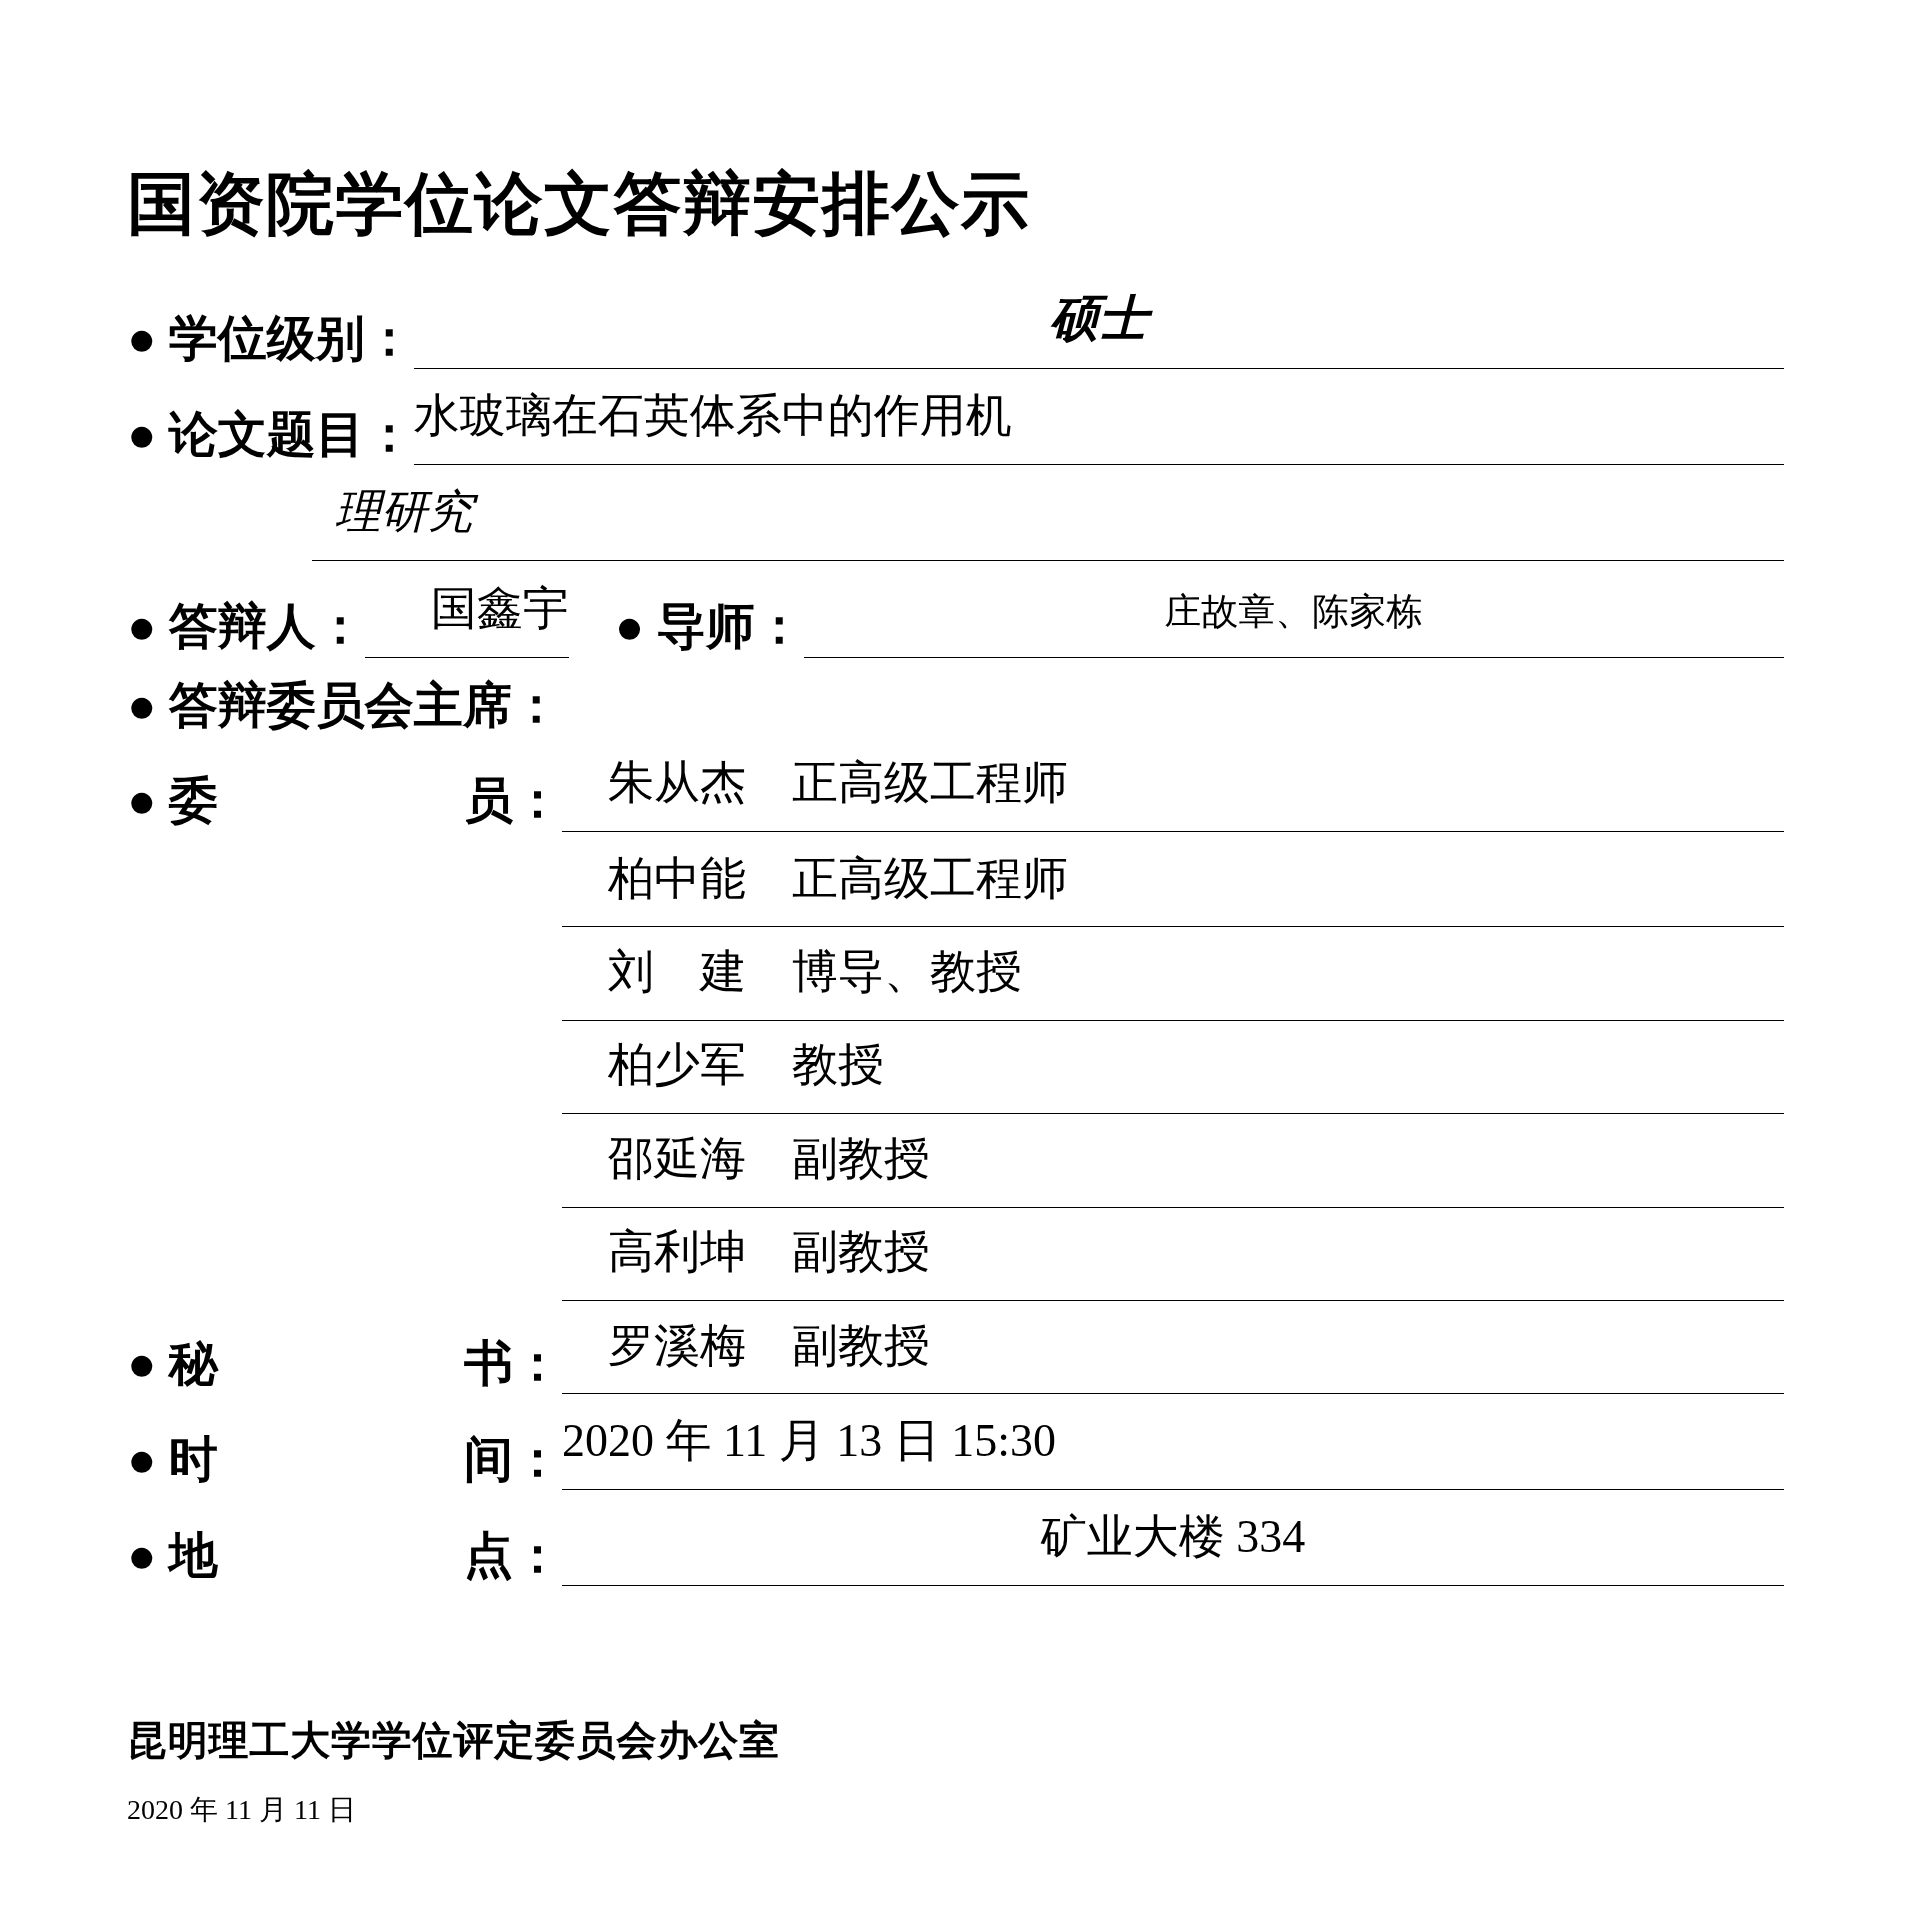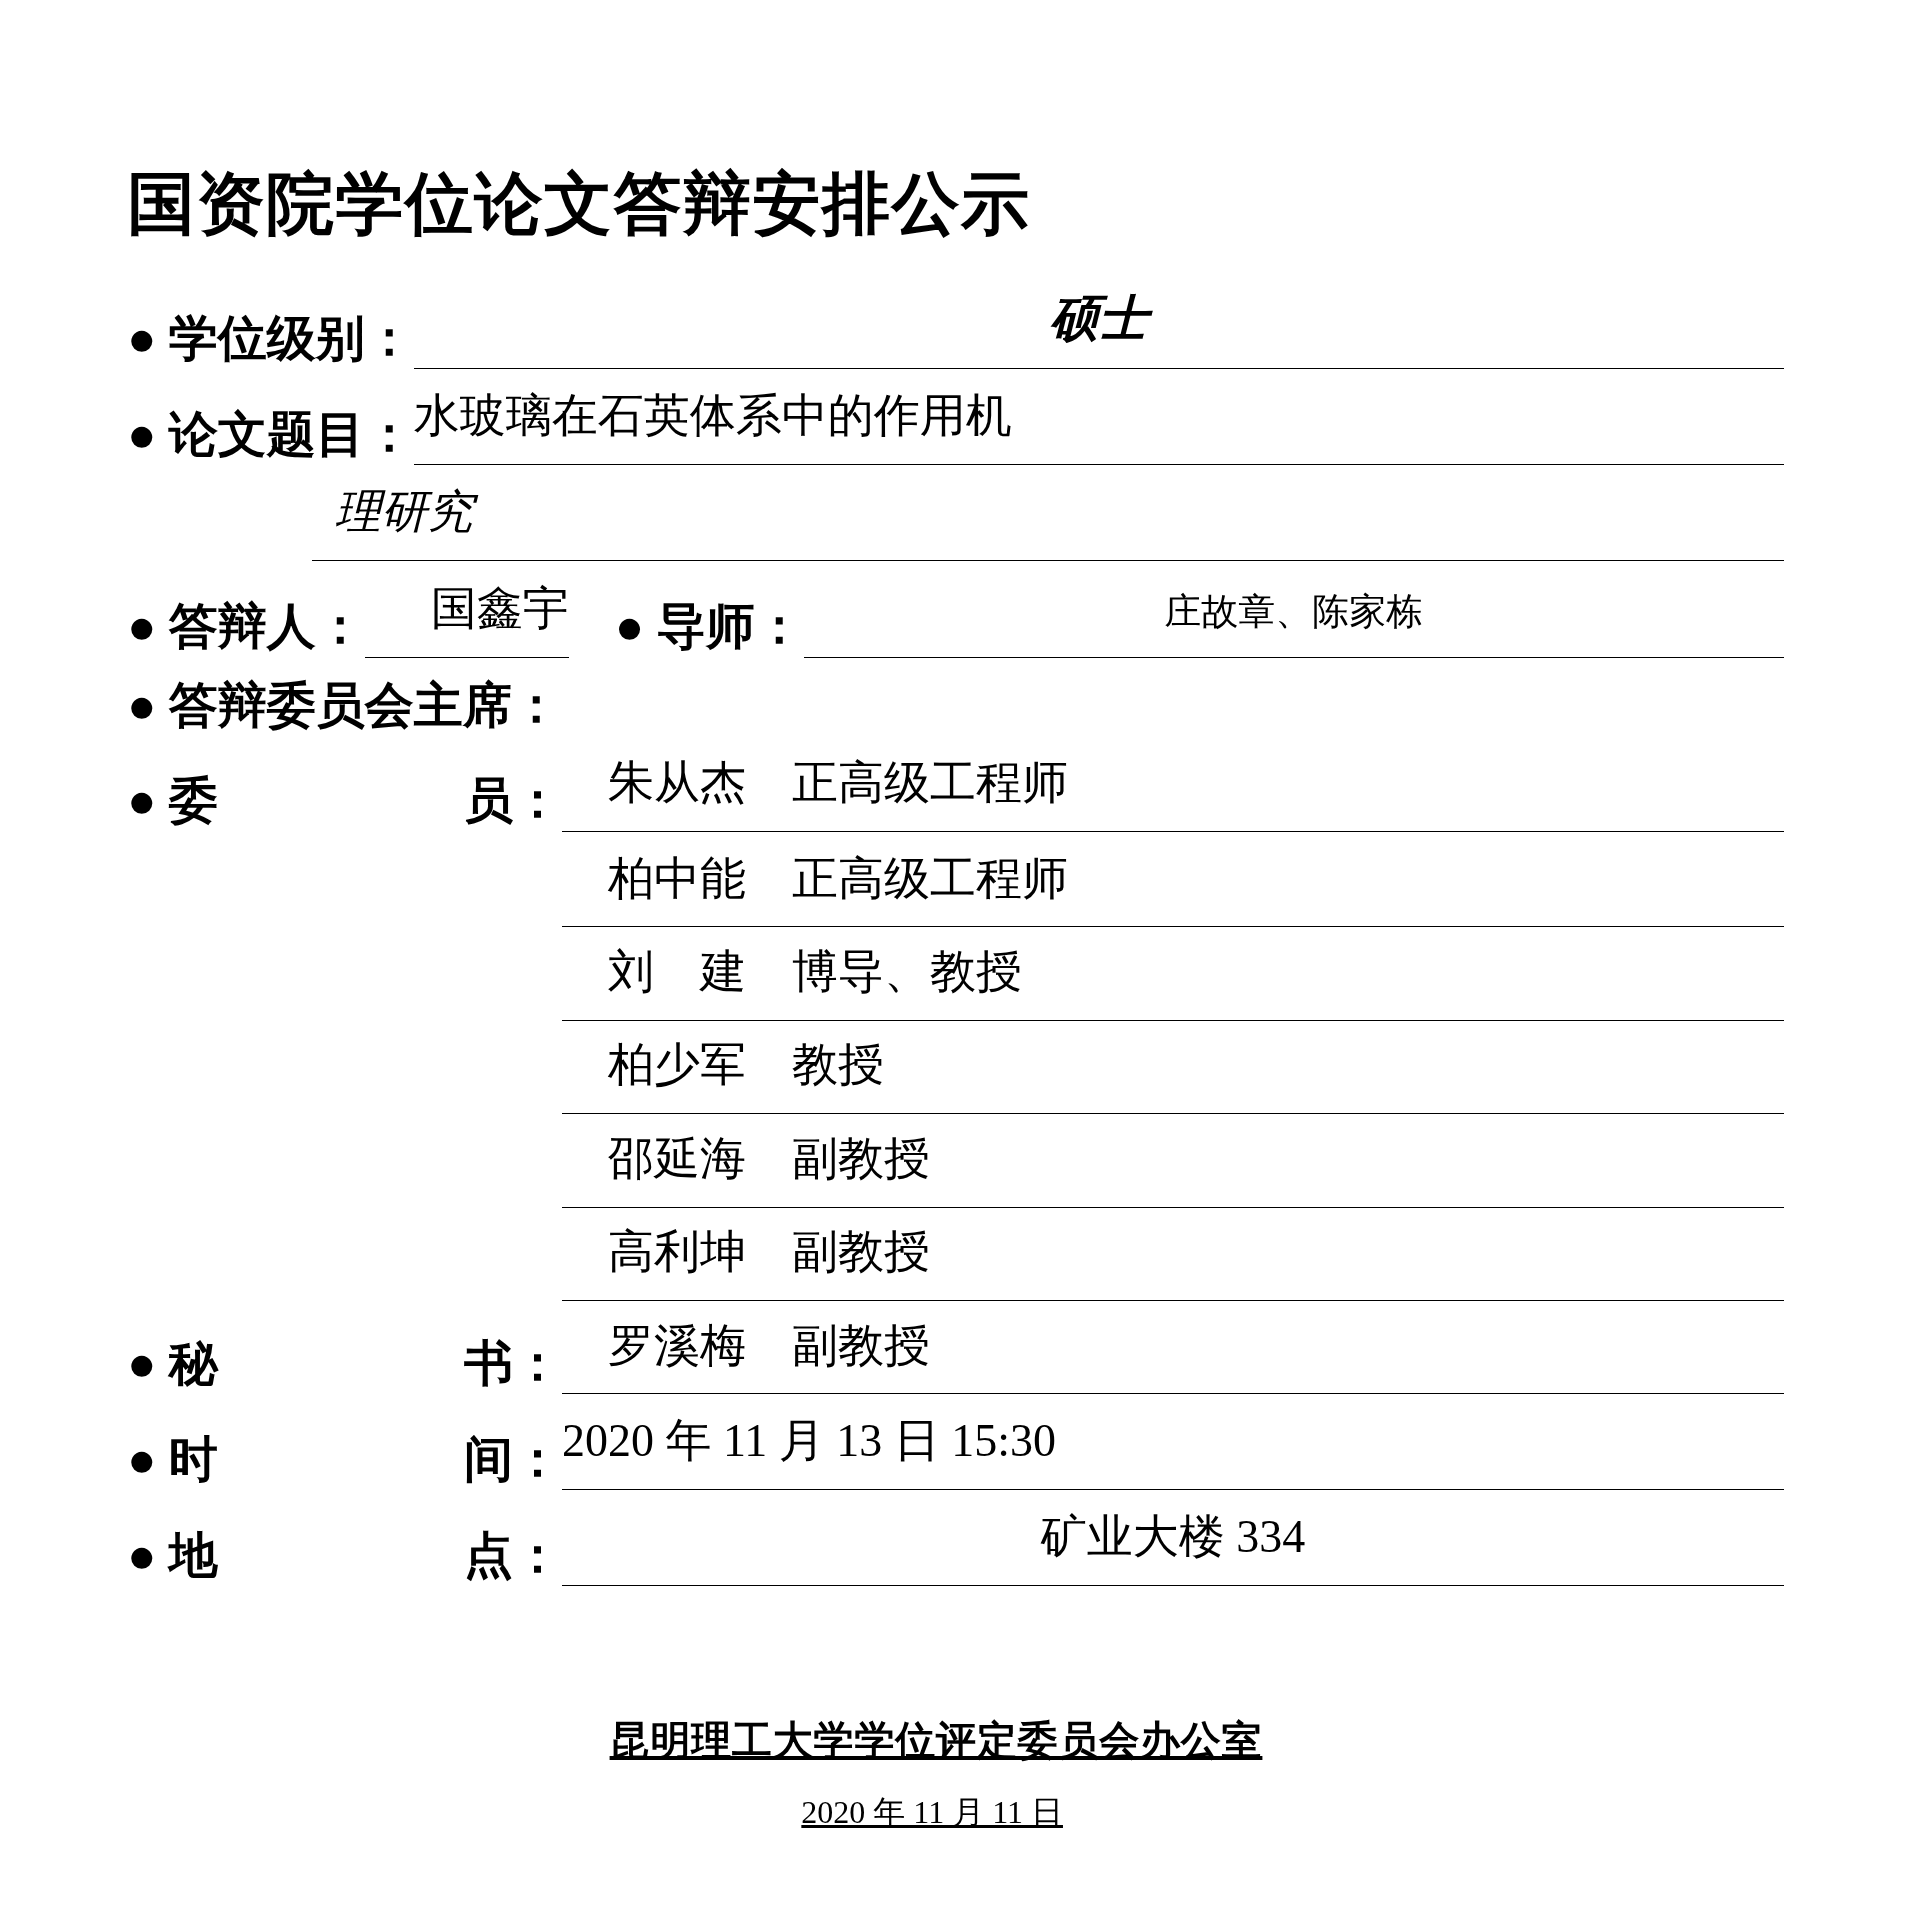--- a/index.html
+++ b/index.html
@@ -90,33 +90,32 @@
   
   .member-line {
     display: flex;
     margin-bottom: 14.6px;
   }
   .member-line .spacer { flex: 0 0 435px; }
   .member-line .blank { padding-left: 46px; }
 
   .footer {
     margin-top: 127px;
-    text-align: center;
+    text-align: left;
     padding-right: 39px;
-    text-decoration: underline;
   }
   .footer .office {
     font-family: "Liberation Serif", serif;
     font-weight: bold;
     font-size: 40px;
     margin-bottom: 23px;
     letter-spacing: 0.8px;
   }
   .footer .date {
-    font-size: 32px;
+    font-size: 28px;
     padding-right: 7.7px;
   }
 </style>
 </head>
 <body>
 
 <div class="page">
 
   <h1 class="doc-title">国资院学位论文答辩安排公示</h1>
 

